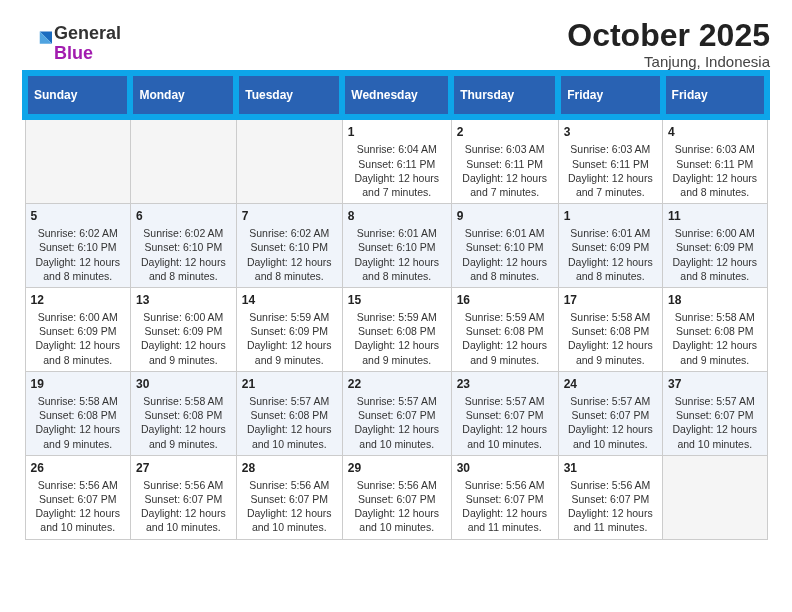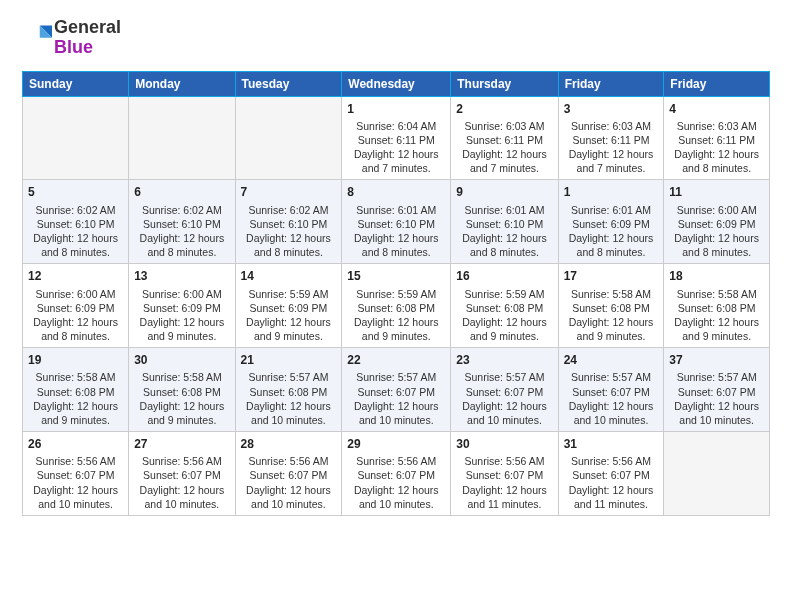--- a/index.html
+++ b/index.html
@@ -13,21 +13,21 @@
     .page {
       width: 792px;
       min-height: 612px;
       padding: 18px 22px 10px 22px;
       background: #fff;
     }
     .header {
       display: flex;
       justify-content: space-between;
       align-items: center;
-      margin-bottom: 13px;
+      margin-bottom: 0;
     }
     .logo {
       display: flex;
       align-items: center;
     }
     .logo-text {
       font-size: 18px;
       font-weight: bold;
       line-height: 1.1;
     }
@@ -53,24 +53,24 @@
     }
     .calendar {
       width: 100%;
       border-collapse: collapse;
       font-size: 11px;
     }
     .calendar th {
       background: #2962b3;
       color: #fff;
       text-align: left;
-      padding: 5px 6px;
+      padding: 12px 6px;
       font-size: 12px;
       font-weight: bold;
-      border: 1px solid #0ea5e9;
+      border: 6px solid #0ea5e9;
     }
     .calendar td {
       vertical-align: top;
       border: 1px solid #ccc;
       padding: 4px 5px;
       width: 113px;
       min-height: 70px;
       background: #fff;
       line-height: 1.35;
     }
@@ -105,20 +105,24 @@
           <polygon points="18,4 32,18 18,18" fill="#4fa3e0"></polygon>
         </svg>
       </div>
       <div style="margin-left:2px;">
         <div class="logo-text">
           <span class="logo-general">General</span><br>
           <span class="logo-blue">Blue</span>
         </div>
       </div>
     </div>
+    <div class="title-block">
+      <div class="month-title">October 2025</div>
+      <div class="location">Tanjung, Indonesia</div>
+    </div>
   </div>
 
   <table class="calendar">
     <thead>
       <tr>
         <th>Sunday</th>
         <th>Monday</th>
         <th>Tuesday</th>
         <th>Wednesday</th>
         <th>Thursday</th>

